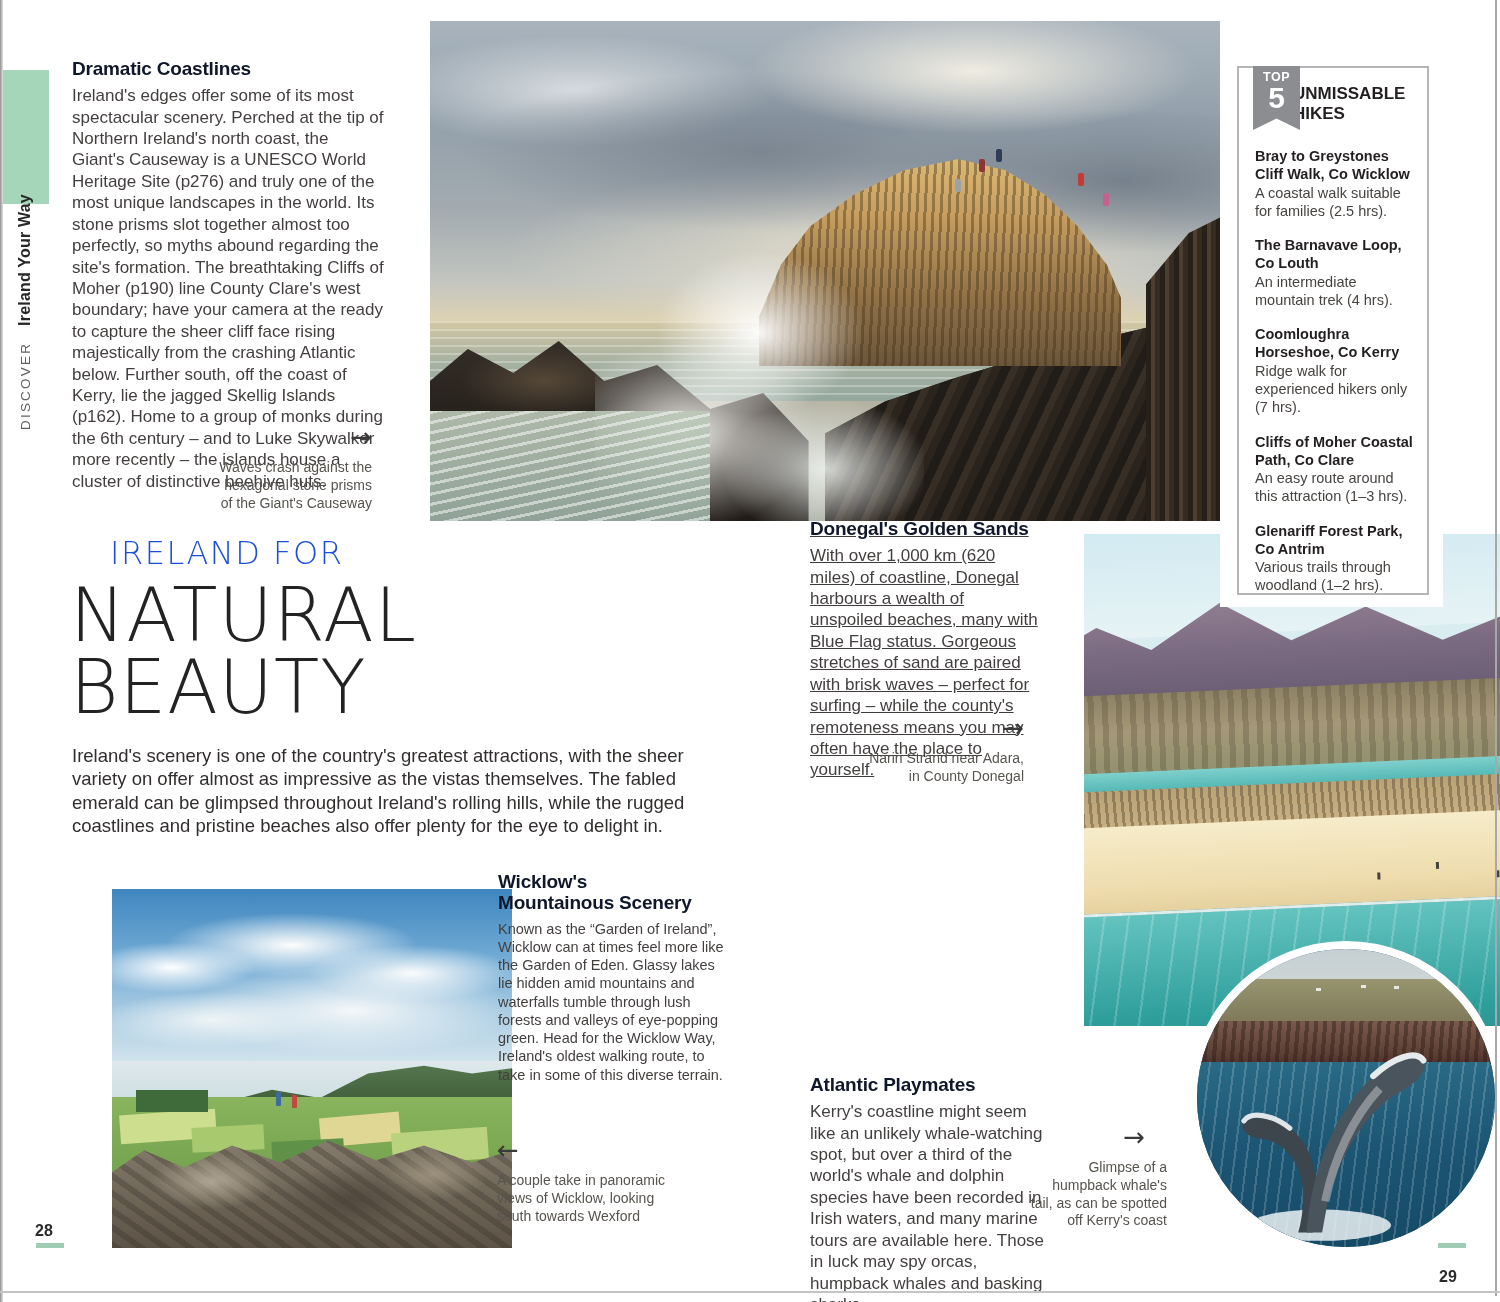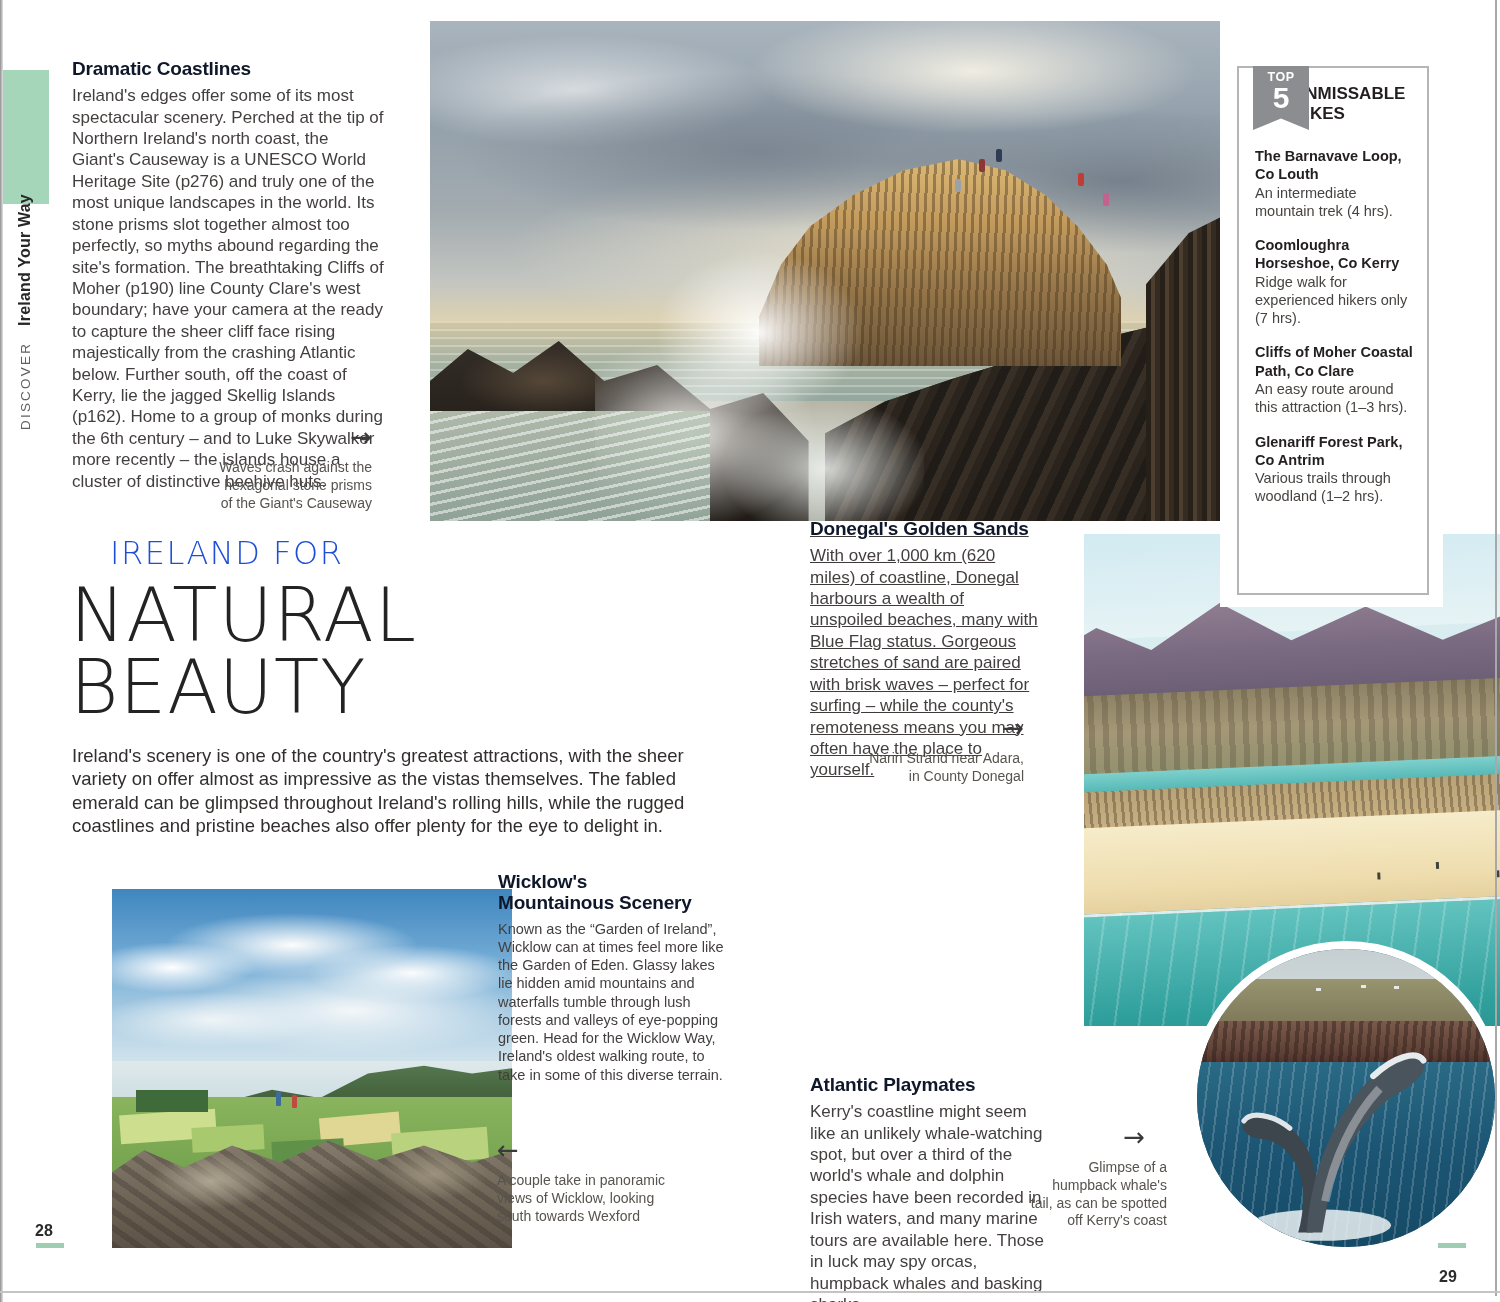--- a/index.html
+++ b/index.html
@@ -42,21 +42,21 @@
   .blk-wicklow{left:498px;top:871px;width:226px;}
   .blk-wicklow .body-txt{font-size:14.5px;}
   .cap-wicklow{left:497px;top:1137px;width:230px;}
   .blk-atlantic{left:810px;top:1038px;width:238px;margin-top:36px;}
   .cap-whale{left:995px;top:1124px;width:172px;}
   .cap-whale .arrow{margin-right:22px;}
 
   
   .top5-mat{left:1220px;top:0;width:223px;height:607px;background:#fff;}
   .top5{left:1237px;top:66px;width:192px;height:529px;background:#fff;border:2px solid #b3b5b7;box-sizing:border-box;}
-  .ribbon{position:absolute;left:14px;top:-2px;width:56px;height:64px;background:#8b8d90;
+  .ribbon{position:absolute;left:14px;top:-2px;width:47px;height:64px;background:#8b8d90;
           clip-path:polygon(0 0,100% 0,100% 100%,50% 82%,0 100%);text-align:center;color:#fff;}
   .ribbon-top{display:block;font-size:12.5px;font-weight:bold;letter-spacing:.5px;margin-top:5px;line-height:1;}
   .ribbon-num{display:block;font-size:30px;font-weight:bold;line-height:.95;margin-top:0;}
   .top5-title{margin:16px 10px 0 54px;font-size:17px;font-weight:bold;color:#231f20;line-height:1.15;}
   .top5-list{margin:24px 14px 0 16px;}
   .t5-item{margin-top:16px;}
   .t5-item:first-child{margin-top:0;}
   .t5-name{font-size:14.5px;font-weight:bold;color:#231f20;line-height:1.26;}
   .t5-desc{font-size:14.5px;color:#474340;line-height:1.26;}
 
@@ -242,20 +242,24 @@
   <div class="abs top5-mat"></div>
   <aside class="abs top5">
     <div class="ribbon">
       <span class="ribbon-top">TOP</span>
       <span class="ribbon-num">5</span>
     </div>
     <h4 class="top5-title pre">UNMISSABLE
 HIKES</h4>
     <div class="top5-list">
       <div class="t5-item">
+        <div class="t5-name">Bray to Greystones Cliff Walk, Co Wicklow</div>
+        <div class="t5-desc">A coastal walk suitable for families (2.5 hrs).</div>
+      </div>
+      <div class="t5-item">
         <div class="t5-name">The Barnavave Loop, Co Louth</div>
         <div class="t5-desc">An intermediate mountain trek (4 hrs).</div>
       </div>
       <div class="t5-item">
         <div class="t5-name">Coomloughra Horseshoe, Co Kerry</div>
         <div class="t5-desc">Ridge walk for experienced hikers only (7 hrs).</div>
       </div>
       <div class="t5-item">
         <div class="t5-name">Cliffs of Moher Coastal Path, Co Clare</div>
         <div class="t5-desc">An easy route around this attraction (1–3 hrs).</div>

